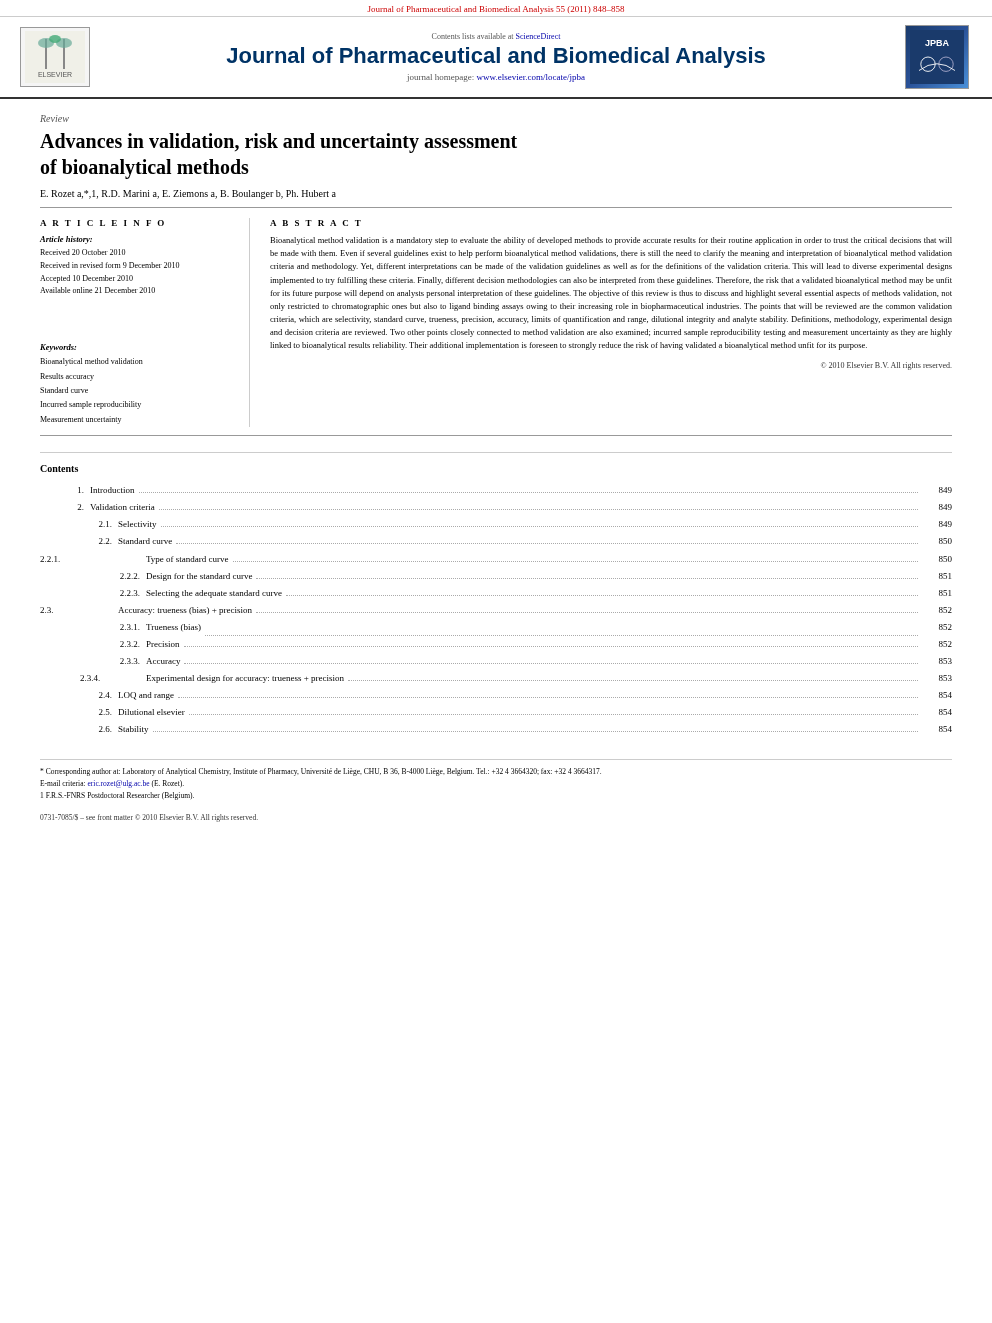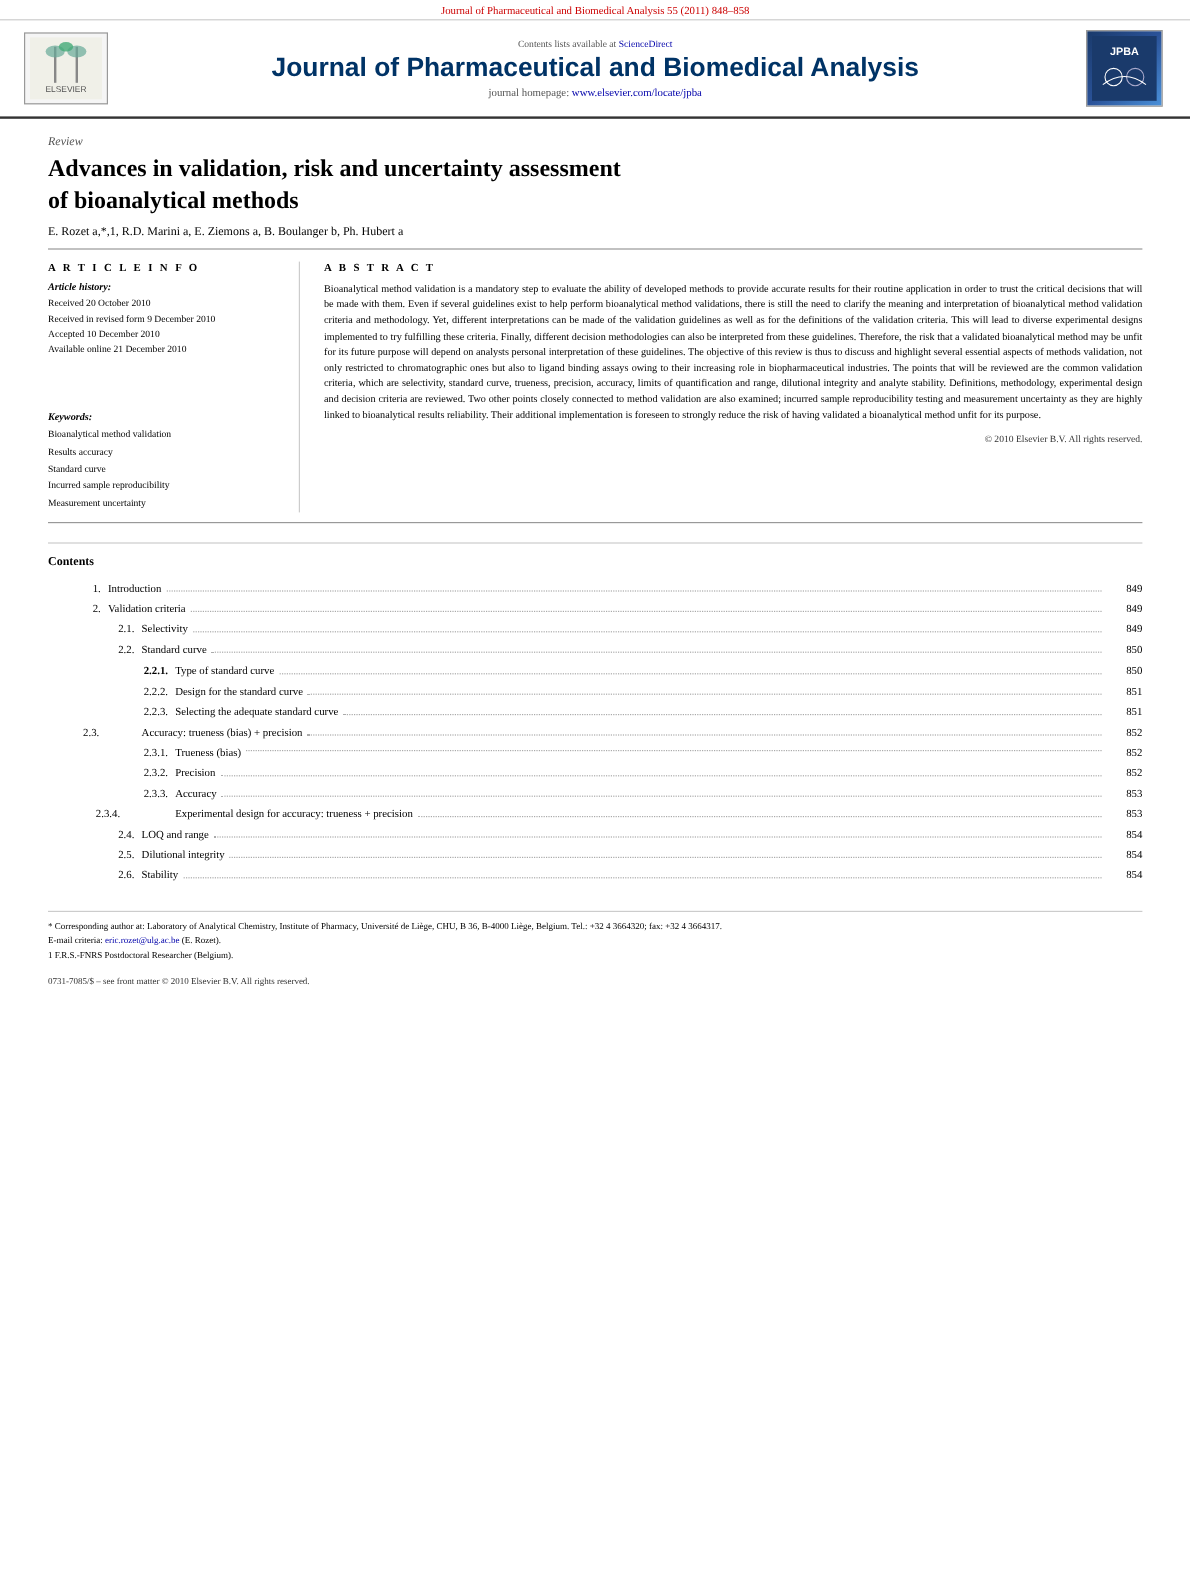--- a/index.html
+++ b/index.html
@@ -367,44 +367,44 @@
           <span style="flex: 1 1 0%; border-bottom: 1px dotted rgb(170, 170, 170); margin: 0px 4px; height: 0.8em; display: inline-block;"></span>
           <span style="width: 30px; text-align: right; flex-shrink: 0;">849</span>
         </div>
         <div style="display: flex; align-items: baseline; font-size: 9px; line-height: 1.9;">
           <span style="width: 78px; flex-shrink: 0; text-align: right; padding-right: 6px;">2.2.</span>
           <span style="white-space: nowrap;">Standard curve</span>
           <span style="flex: 1 1 0%; border-bottom: 1px dotted rgb(170, 170, 170); margin: 0px 4px; height: 0.8em; display: inline-block;"></span>
           <span style="width: 30px; text-align: right; flex-shrink: 0;">850</span>
         </div>
         <div style="display: flex; align-items: baseline; font-size: 9px; line-height: 1.9;">
-          <span style="width: 106px; flex-shrink: 0; text-align: right; padding-right: 6px; font-weight: bold;">2.2.1.</span>
+          <span style="width: 106px; flex-shrink: 0; text-align: left; padding-right: 6px;">2.2.1.</span>
           <span style="white-space: nowrap;">Type of standard curve</span>
           <span style="flex: 1 1 0%; border-bottom: 1px dotted rgb(170, 170, 170); margin: 0px 4px; height: 0.8em; display: inline-block;"></span>
           <span style="width: 30px; text-align: right; flex-shrink: 0;">850</span>
         </div>
         <div style="display: flex; align-items: baseline; font-size: 9px; line-height: 1.9;">
           <span style="width: 106px; flex-shrink: 0; text-align: right; padding-right: 6px;">2.2.2.</span>
           <span style="white-space: nowrap;">Design for the standard curve</span>
           <span style="flex: 1 1 0%; border-bottom: 1px dotted rgb(170, 170, 170); margin: 0px 4px; height: 0.8em; display: inline-block;"></span>
           <span style="width: 30px; text-align: right; flex-shrink: 0;">851</span>
         </div>
         <div style="display: flex; align-items: baseline; font-size: 9px; line-height: 1.9;">
           <span style="width: 106px; flex-shrink: 0; text-align: right; padding-right: 6px;">2.2.3.</span>
           <span style="white-space: nowrap;">Selecting the adequate standard curve</span>
           <span style="flex: 1 1 0%; border-bottom: 1px dotted rgb(170, 170, 170); margin: 0px 4px; height: 0.8em; display: inline-block;"></span>
           <span style="width: 30px; text-align: right; flex-shrink: 0;">851</span>
         </div>
         <div style="display: flex; align-items: baseline; font-size: 9px; line-height: 1.9;">
-          <span style="width: 78px; flex-shrink: 0; text-align: center; padding-right: 6px;">2.3.</span>
+          <span style="width: 78px; flex-shrink: 0; text-align: left; padding-right: 6px;">2.3.</span>
           <span style="white-space: nowrap;">Accuracy: trueness (bias) + precision</span>
           <span style="flex: 1 1 0%; border-bottom: 1px dotted rgb(170, 170, 170); margin: 0px 4px; height: 0.8em; display: inline-block;"></span>
           <span style="width: 30px; text-align: right; flex-shrink: 0;">852</span>
         </div>
-        <div style="display: flex; align-items: flex-start; font-size: 9px; line-height: 1.9;">
+        <div style="display: flex; align-items: flex-end; font-size: 9px; line-height: 1.9;">
           <span style="width: 106px; flex-shrink: 0; text-align: right; padding-right: 6px;">2.3.1.</span>
           <span style="white-space: nowrap;">Trueness (bias)</span>
           <span style="flex: 1 1 0%; border-bottom: 1px dotted rgb(170, 170, 170); margin: 0px 4px; height: 0.8em; display: inline-block;"></span>
           <span style="width: 30px; text-align: right; flex-shrink: 0;">852</span>
         </div>
         <div style="display: flex; align-items: baseline; font-size: 9px; line-height: 1.9;">
           <span style="width: 106px; flex-shrink: 0; text-align: right; padding-right: 6px;">2.3.2.</span>
           <span style="white-space: nowrap;">Precision</span>
           <span style="flex: 1 1 0%; border-bottom: 1px dotted rgb(170, 170, 170); margin: 0px 4px; height: 0.8em; display: inline-block;"></span>
           <span style="width: 30px; text-align: right; flex-shrink: 0;">852</span>
@@ -422,21 +422,21 @@
           <span style="width: 30px; text-align: right; flex-shrink: 0;">853</span>
         </div>
         <div style="display: flex; align-items: baseline; font-size: 9px; line-height: 1.9;">
           <span style="width: 78px; flex-shrink: 0; text-align: right; padding-right: 6px;">2.4.</span>
           <span style="white-space: nowrap;">LOQ and range</span>
           <span style="flex: 1 1 0%; border-bottom: 1px dotted rgb(170, 170, 170); margin: 0px 4px; height: 0.8em; display: inline-block;"></span>
           <span style="width: 30px; text-align: right; flex-shrink: 0;">854</span>
         </div>
         <div style="display: flex; align-items: baseline; font-size: 9px; line-height: 1.9;">
           <span style="width: 78px; flex-shrink: 0; text-align: right; padding-right: 6px;">2.5.</span>
-          <span style="white-space: nowrap;">Dilutional integrity</span>
+          <span style="white-space: nowrap;">Dilutional elsevier</span>
           <span style="flex: 1 1 0%; border-bottom: 1px dotted rgb(170, 170, 170); margin: 0px 4px; height: 0.8em; display: inline-block;"></span>
           <span style="width: 30px; text-align: right; flex-shrink: 0;">854</span>
         </div>
         <div style="display: flex; align-items: baseline; font-size: 9px; line-height: 1.9;">
           <span style="width: 78px; flex-shrink: 0; text-align: right; padding-right: 6px;">2.6.</span>
           <span style="white-space: nowrap;">Stability</span>
           <span style="flex: 1 1 0%; border-bottom: 1px dotted rgb(170, 170, 170); margin: 0px 4px; height: 0.8em; display: inline-block;"></span>
           <span style="width: 30px; text-align: right; flex-shrink: 0;">854</span>
         </div>
       </div>

